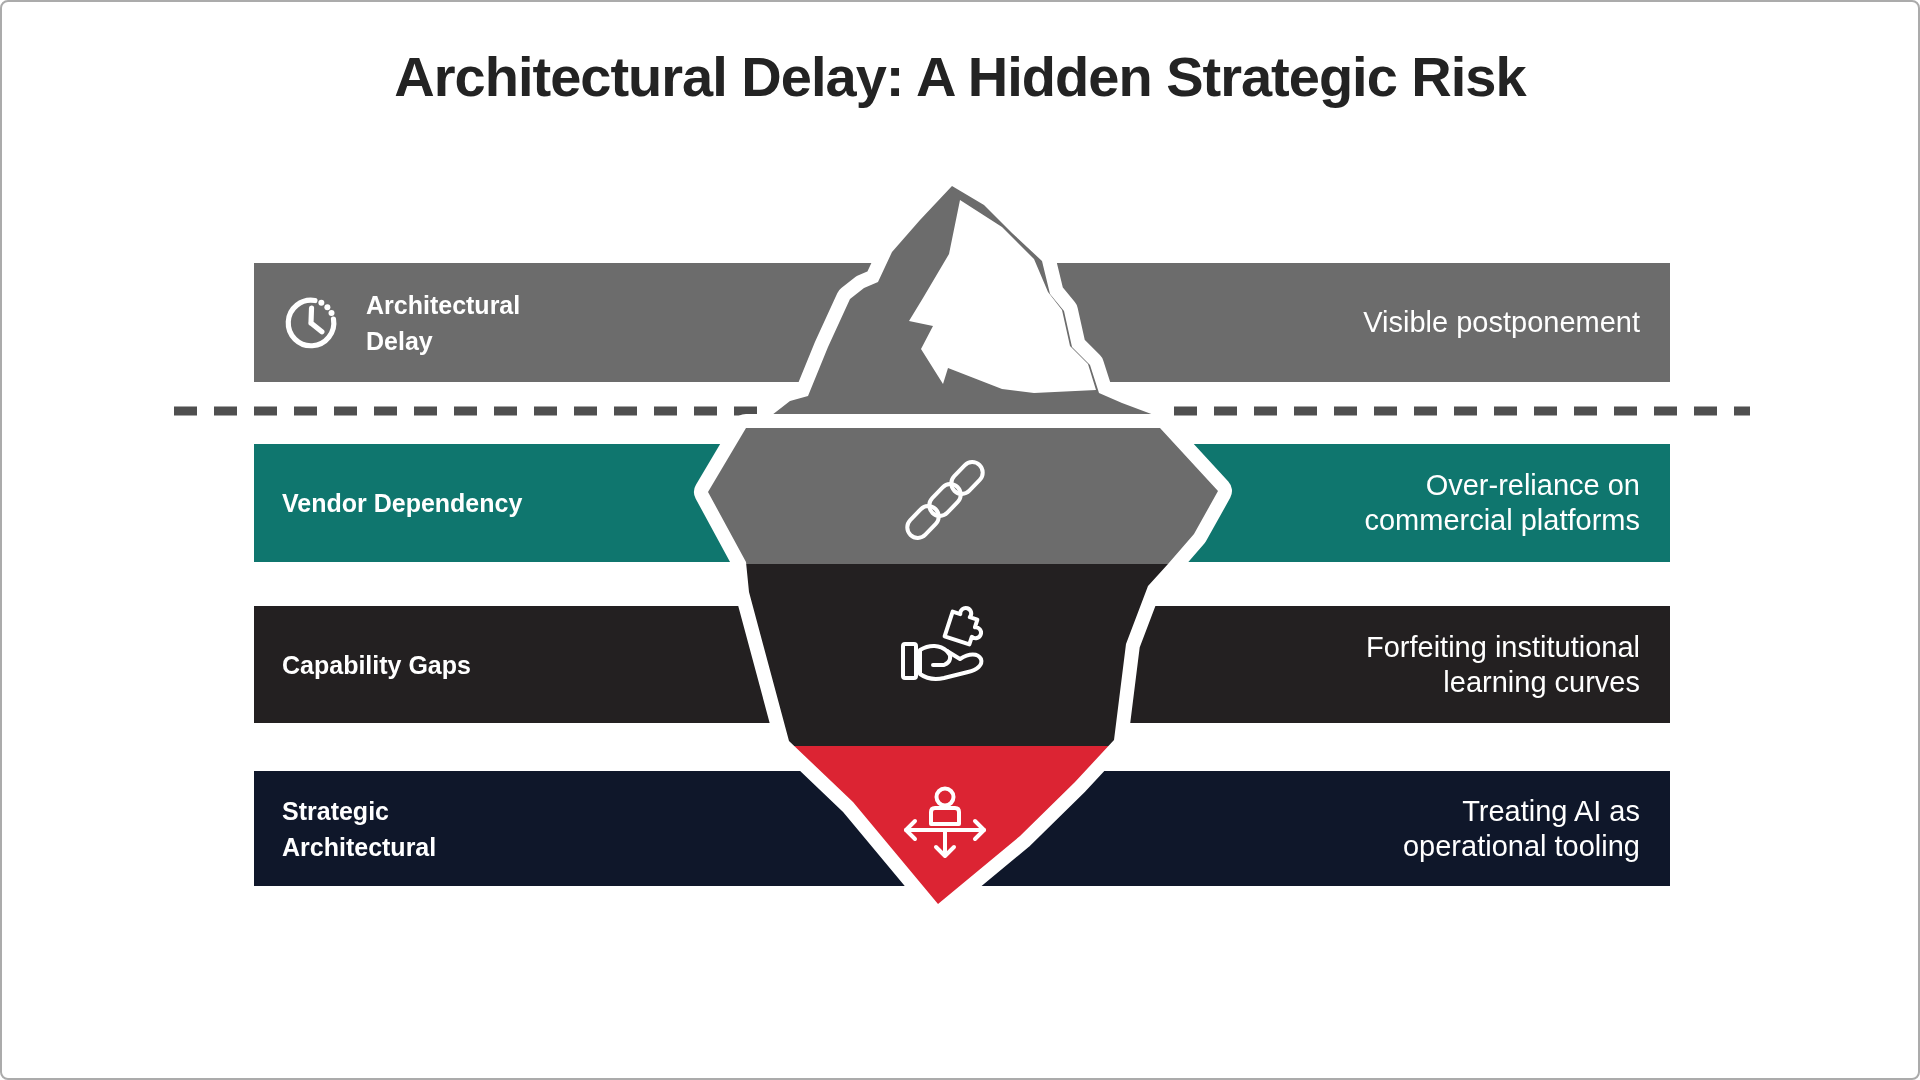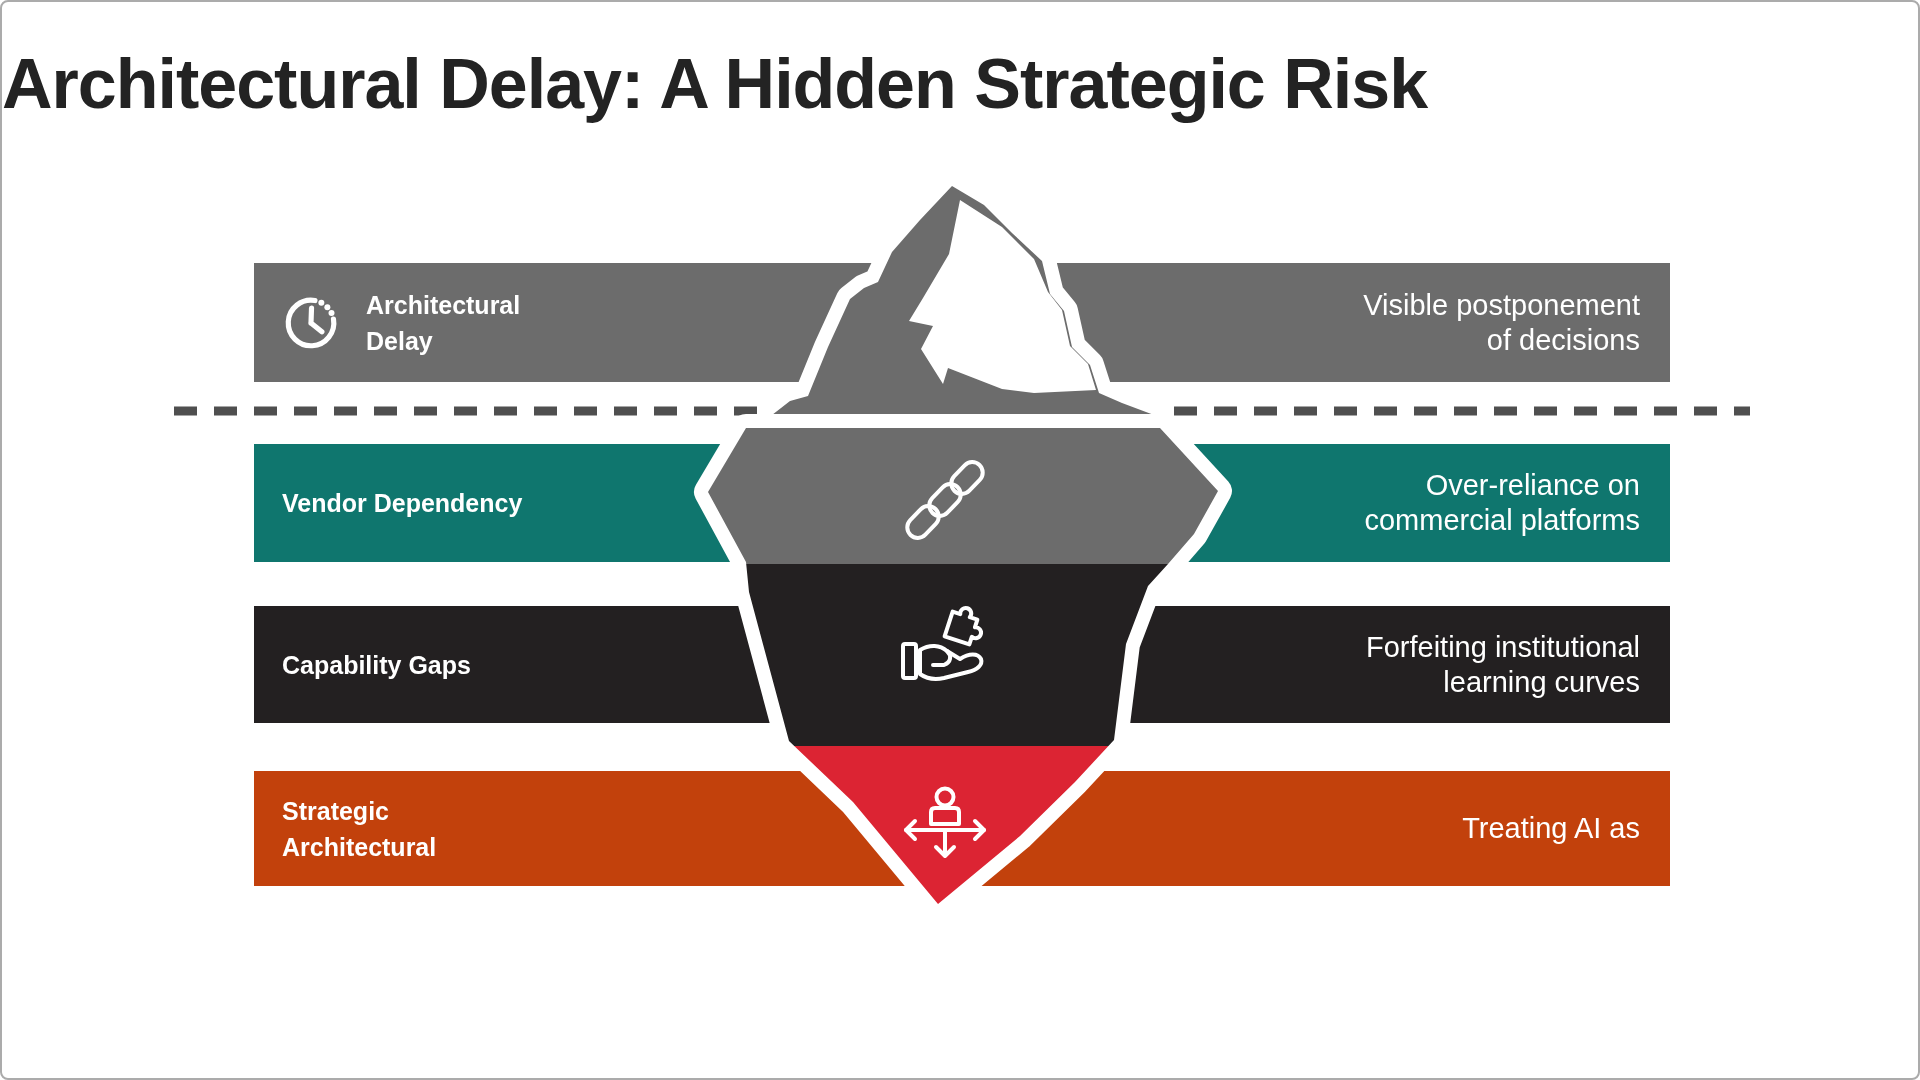--- a/index.html
+++ b/index.html
@@ -2,22 +2,22 @@
 <html><head>
 <meta charset="utf-8">
 <style>
   html,body{margin:0;padding:0;background:#ffffff;}
   .stage{
     position:relative;width:1920px;height:1080px;box-sizing:border-box;
     background:#ffffff;border:2px solid #ababab;border-radius:8px;overflow:hidden;
     font-family:"Liberation Sans","DejaVu Sans",sans-serif;
   }
   .title{
-    position:absolute;top:42px;left:0;right:0;text-align:left;
-    font-size:70px;font-weight:700;letter-spacing:-1px;color:#232323;
+    position:absolute;top:42px;left:0;right:0;text-align:center;
+    font-size:56px;font-weight:700;letter-spacing:-1px;color:#232323;
   }
   .band{
     position:absolute;left:252px;width:1416px;
     display:flex;align-items:center;justify-content:space-between;
     color:#ffffff;
   }
   .band1{top:261px;height:119px;}
   .band2{top:442px;height:118px;}
   .band3{top:604px;height:117px;gap:37px;}
   .band4{top:769px;height:115px;}
@@ -49,21 +49,20 @@
         <circle cx="47.8" cy="18.4" r="2.9" fill="#ffffff"></circle>
         <path d="M 28 28 L 28.5 13.5 M 28 28 L 38.5 36.5" fill="none" stroke="#ffffff" stroke-width="5" stroke-linecap="round"></path>
       </svg>
       <div class="lbl">
         <span>Architectural</span>
         <span>Delay</span>
       </div>
     </div>
     <div class="band-right">
       <span>Visible postponement</span>
-      <span>of decisions</span>
     </div>
   </div>
 
   <div class="band band2" style="background: #0f766e;">
     <div class="band-left">
       <div class="lbl">
         <span>Vendor Dependency</span>
       </div>
     </div>
     <div class="band-right">
@@ -77,29 +76,30 @@
       <div class="lbl">
         <span>Capability Gaps</span>
       </div>
     </div>
     <div class="band-right">
       <span>Forfeiting institutional</span>
       <span>learning curves</span>
     </div>
   </div>
 
-  <div class="band band4" style="background: #c2410c;">
+  <div class="band band4" style="background: #0f172a;">
     <div class="band-left">
       <div class="lbl">
         <span>Strategic</span>
         <span>Architectural</span>
       </div>
     </div>
     <div class="band-right">
       <span>Treating AI as</span>
+      <span>operational tooling</span>
     </div>
   </div>
 
   <svg class="overlay" width="1920" height="1080" viewBox="0 0 1920 1080">
     <defs>
       <clipPath id="bergclip">
         <path d="M 744 426 L 1158 426 L 1216 489 L 1192 532 L 1166 562 L 1146 584 L 1124 642 L 1112 738 L 1073 780 L 1018 834 L 936 902 L 851 800 L 787 739 L 747 590 L 744 560 L 706 490 Z"></path>
       </clipPath>
     </defs>
 

